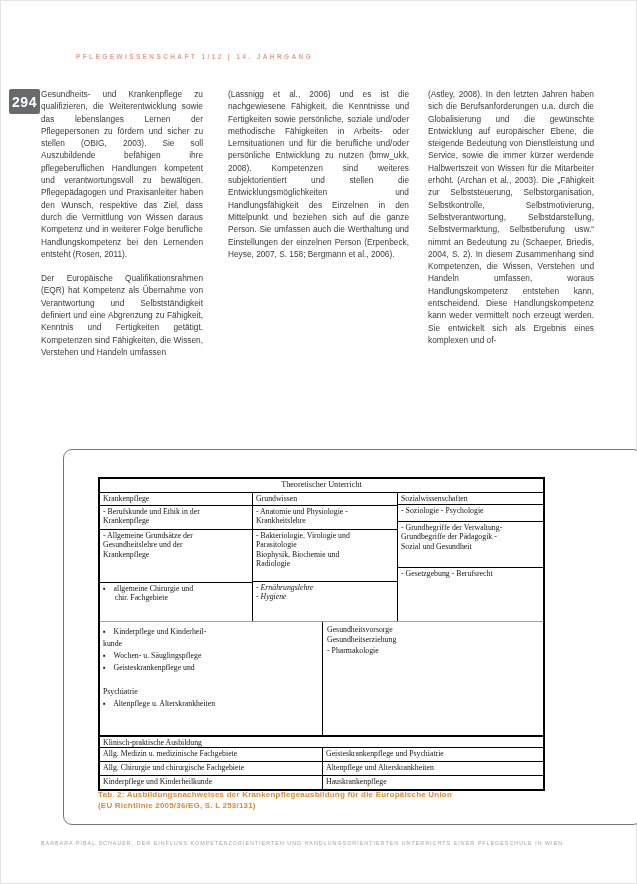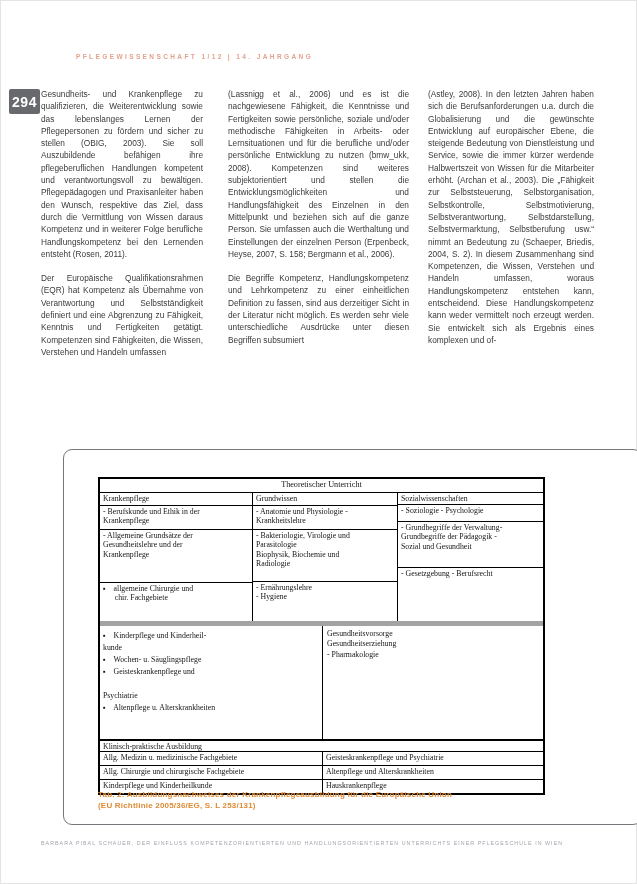--- a/index.html
+++ b/index.html
@@ -54,24 +54,24 @@
   .thead{
     height:13px;box-sizing:border-box;border-bottom:1px solid #000;
     padding:1px 3px 0 3px;
   }
   .tcell{
     box-sizing:border-box;border-bottom:1px solid #000;
     padding:1px 3px 0 3px;white-space:pre-wrap;overflow:hidden;
   }
   .tcell:last-child{border-bottom:none;}
   .c1a{height:24px;} .c1b{height:53px;} .c1c{height:38px;}
-  .c2a{height:24px;} .c2b{height:52px;} .c2c{height:39px;}
+  .c2a{height:24px;} .c2b{height:52px;} .c2c{height:39px;font-style:italic;}
   .c3a{height:19px;} .c3b{height:50px;} .c3c{height:58px;}
 
-  .tbl-mid{display:flex;height:113px;border-top:5px solid #a3a3a3;}
+  .tbl-mid{display:flex;height:113px;border-top:1px solid #a3a3a3;}
   .mid-left{
     width:223px;box-sizing:border-box;border-right:1px solid #000;
     padding:4px 3px 0 3px;white-space:pre-wrap;line-height:12px;overflow:hidden;
   }
   .mid-right{
     flex:1;box-sizing:border-box;padding:3px 3px 0 4px;
     white-space:pre-wrap;line-height:10.5px;overflow:hidden;
   }
 
   .klin-hdr{
@@ -107,21 +107,20 @@
 
   <div class="page-badge">294</div>
 
   <div class="col col1">
     <p>Gesundheits- und Krankenpflege zu qualifizieren, die Weiterentwicklung sowie das lebenslanges Lernen der Pflegepersonen zu fördern und sicher zu stellen (OBIG, 2003). Sie soll Auszubildende befähigen ihre pflegeberuflichen Handlungen kompetent und verantwortungsvoll zu bewältigen. Pflegepädagogen und Praxisanleiter haben den Wunsch, respektive das Ziel, dass durch die Vermittlung von Wissen daraus Kompetenz und in weiterer Folge berufliche Handlungskompetenz bei den Lernenden entsteht (Rosen, 2011).</p>
     <p>Der Europäische Qualifikationsrahmen (EQR) hat Kompetenz als Übernahme von Verantwortung und Selbstständigkeit definiert und eine Abgrenzung zu Fähigkeit, Kenntnis und Fertigkeiten getätigt. Kompetenzen sind Fähigkeiten, die Wissen, Verstehen und Handeln umfassen</p>
   </div>
 
   <div class="col col2">
     <p>(Lassnigg et al., 2006) und es ist die nachgewiesene Fähigkeit, die Kenntnisse und Fertigkeiten sowie persönliche, soziale und/oder methodische Fähigkeiten in Arbeits- oder Lernsituationen und für die berufliche und/oder persönliche Entwicklung zu nutzen (bmw_ukk, 2008). Kompetenzen sind weiteres subjektorientiert und stellen die Entwicklungsmöglichkeiten und Handlungsfähigkeit des Einzelnen in den Mittelpunkt und beziehen sich auf die ganze Person. Sie umfassen auch die Werthaltung und Einstellungen der einzelnen Person (Erpenbeck, Heyse, 2007, S. 158; Bergmann et al., 2006).</p>
-    <p>Die Begriffe Kompetenz, Handlungskompetenz und Lehrkompetenz zu einer einheitlichen Definition zu fassen, sind aus derzeitiger Sicht in der Literatur nicht möglich. Es werden sehr viele unterschiedliche Ausdrücke unter diesen Begriffen subsumiert</p>
   </div>
 
   <div class="col col3">
     <p>(Astley, 2008). In den letzten Jahren haben sich die Berufsanforderungen u.a. durch die Globalisierung und die gewünschte Entwicklung auf europäischer Ebene, die steigende Bedeutung von Dienstleistung und Service, sowie die immer kürzer werdende Halbwertszeit von Wissen für die Mitarbeiter erhöht. (Archan et al., 2003). Die „Fähigkeit zur Selbststeuerung, Selbstorganisation, Selbstkontrolle, Selbstmotivierung, Selbstverantwortung, Selbstdarstellung, Selbstvermarktung, Selbstberufung usw.“ nimmt an Bedeutung zu (Schaeper, Briedis, 2004, S. 2). In diesem Zusammenhang sind Kompetenzen, die Wissen, Verstehen und Handeln umfassen, woraus Handlungskompetenz entstehen kann, entscheidend. Diese Handlungskompetenz kann weder vermittelt noch erzeugt werden. Sie entwickelt sich als Ergebnis eines komplexen und of-</p>
   </div>
 
   <div class="fig-frame">
 
     <div class="tbl">
 

